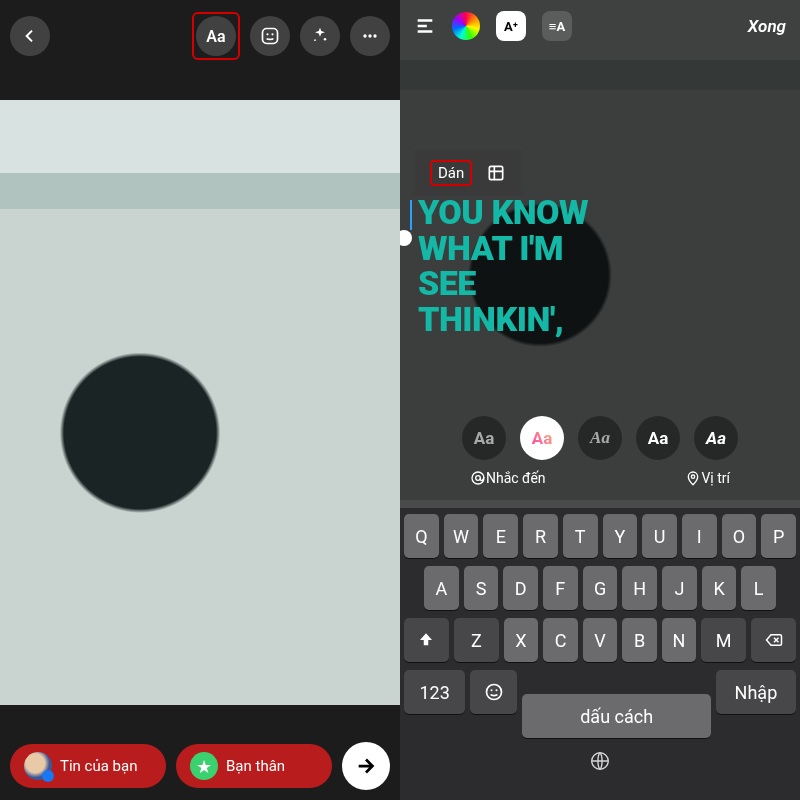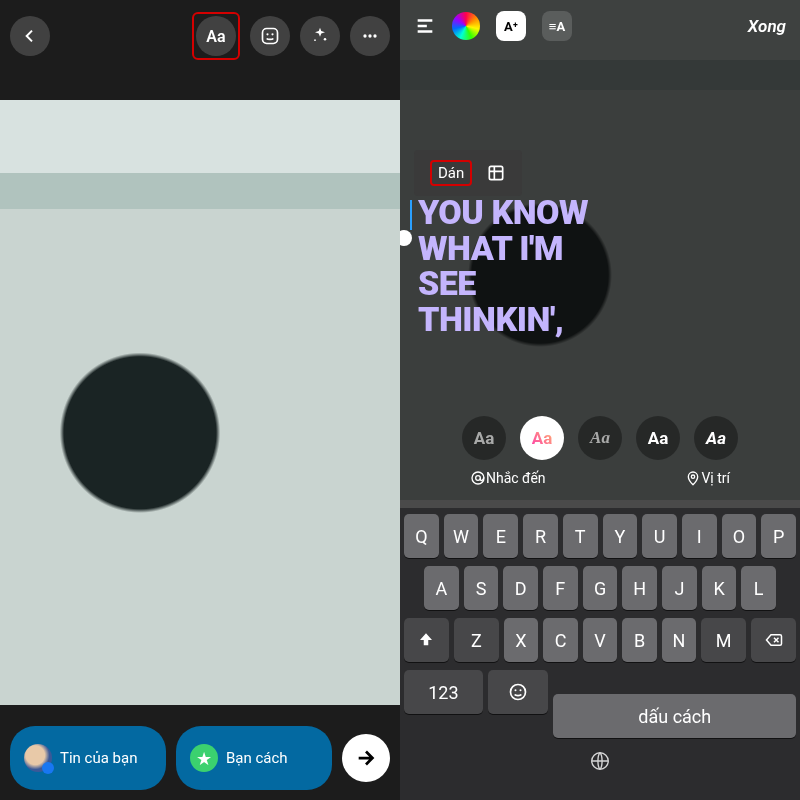--- a/index.html
+++ b/index.html
@@ -38,21 +38,21 @@
   .left-top-right { display:flex; gap:10px; align-items:center;}
   .red-box { border: 2px solid #d40000; border-radius: 6px; padding:2px; }
   svg { display:block; }
 
   
   .left-bottom {
     position: absolute; bottom: 10px; left:0; right:0;
     display:flex; align-items:center; gap:10px; padding: 0 10px;
   }
   .pill {
-    background:#0369a1; border-radius: 25px; height:64px;
+    background:#b91c1c; border-radius: 25px; height:44px;
     display:flex; align-items:center; gap:8px; padding:0 14px;
     color:#fff; font-size:15px; flex:1;
   }
   .avatar {
     width:28px; height:28px; border-radius:14px;
     background: radial-gradient(circle at 40% 40%, #e8c9a8 0 40%, #3b5998 60% 100%);
     position:relative;
   }
   .avatar::after{content:"";position:absolute;right:-2px;bottom:-2px;width:12px;height:12px;border-radius:6px;background:#1877f2;}
   .green-circle{width:28px;height:28px;border-radius:14px;background:#3bd16f;display:flex;align-items:center;justify-content:center;color:#fff;font-size:18px;}
@@ -88,21 +88,21 @@
     display:flex; align-items:center; gap:14px;
     font-size:15px;
   }
   .paste-pop .red-wrap{border:2px solid #d40000;border-radius:4px;}
 
   
   .story-text {
     position:absolute; top:195px; left:18px; right:20px;
     font-weight:900; font-size:34px; line-height:1.05;
     letter-spacing:-0.5px;
-    color:#c4b5fd; z-index:4;
+    color:#14b8a6; z-index:4;
   }
   .cursor-bar{position:absolute; top:200px; left:10px; width:2px; height:30px; background:#2aa0ff; z-index:5;}
   .text-handle{position:absolute;left:-4px;top:230px;width:16px;height:16px;border-radius:8px;background:#fff;z-index:5;}
 
   
   .font-row {
     position:absolute; top:416px; left:0; right:0;
     display:flex; justify-content:center; gap:14px; z-index:5;
   }
   .font-opt{
@@ -187,21 +187,21 @@
     </div>
   </div>
 
   <div class="left-bottom">
     <div class="pill">
       <div class="avatar"></div>
       <span>Tin của bạn</span>
     </div>
     <div class="pill">
       <div class="green-circle">★</div>
-      <span>Bạn cách</span>
+      <span>Bạn thân</span>
     </div>
     <div class="send-circle">
       <svg width="22" height="22" viewBox="0 0 24 24">
           <path fill="none" stroke="#000" stroke-width="3" d="M4 12h14M12 5l7 7-7 7"></path>
         </svg>
     </div>
   </div>
 </div>
 
 <div class="pane pane-right">
@@ -315,20 +315,21 @@
       <div class="key special" style="flex:1.3">123</div>
       <div class="key special" style="flex:1">
         <svg width="20" height="20" viewBox="0 0 24 24">
             <circle cx="12" cy="12" r="9" fill="none" stroke="#fff" stroke-width="2"></circle>
             <circle cx="9" cy="10" r="1.2" fill="#fff"></circle>
             <circle cx="15" cy="10" r="1.2" fill="#fff"></circle>
             <path d="M8 15c1.2 1.8 6.8 1.8 8 0" fill="none" stroke="#fff" stroke-width="2"></path>
           </svg>
       </div>
       <div class="key space">dấu cách</div>
+      <div class="key special" style="flex:1.7">Nhập</div>
     </div>
     <div class="bottom-bar">
       <svg class="globe" width="22" height="22" viewBox="0 0 24 24">
           <circle cx="12" cy="12" r="9" fill="none" stroke="#fff" stroke-width="1.5"></circle>
           <path fill="none" stroke="#fff" stroke-width="1.5" d="M3 12h18M12 3c3 3 3 15 0 18M12 3c-3 3-3 15 0 18"></path>
         </svg>
     </div>
   </div>
 </div>
 

